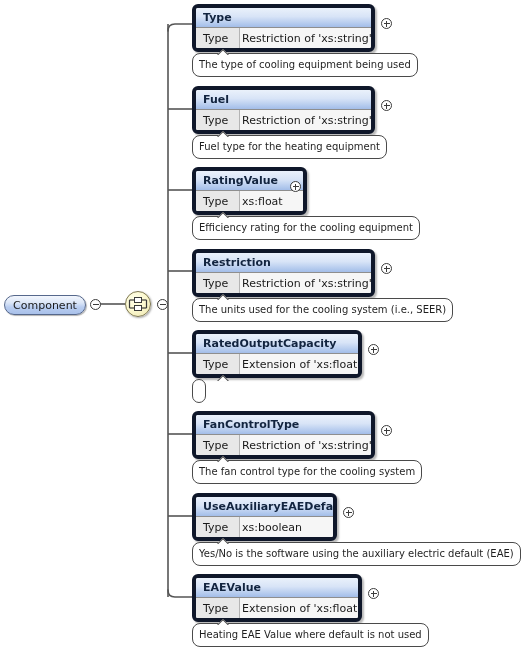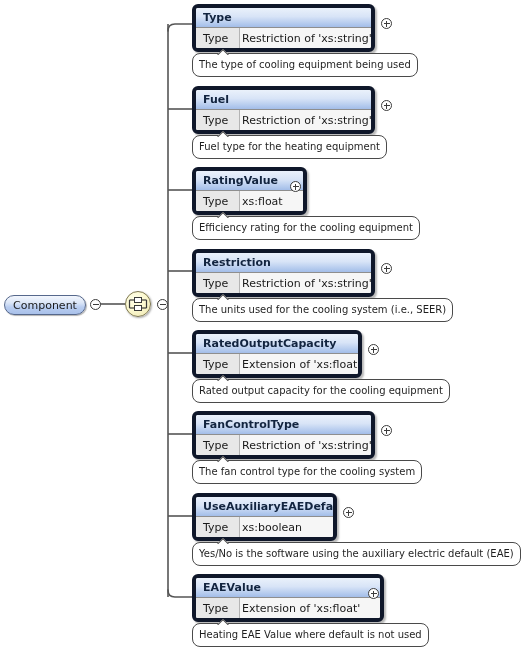--- a/index.html
+++ b/index.html
@@ -329,21 +329,20 @@
         <span class="cell-text">Type</span>
       </div>
       <div class="cell-val">
         <span class="cell-text">Extension of 'xs:float'</span>
       </div>
     </div>
   </div>
   <div class="toggle-circle plus" style="left:368px; top:344px;"></div>
   <div class="annot" style="left:192px; top:379px;">
     <span class="annot-tail"></span>
-    <span class="annot-text">Rated output capacity for the cooling equipment</span>
   </div>
 
   <div class="elem-box" style="left:192px; top:411px; width:183px;">
     <div class="elem-head">
       <span class="elem-name">FanControlType</span>
     </div>
     <div class="elem-body">
       <div class="cell-key">
         <span class="cell-text">Type</span>
       </div>
@@ -370,21 +369,21 @@
         <span class="cell-text">xs:boolean</span>
       </div>
     </div>
   </div>
   <div class="toggle-circle plus" style="left:343px; top:507px;"></div>
   <div class="annot" style="left:192px; top:542px;">
     <span class="annot-tail"></span>
     <span class="annot-text">Yes/No is the software using the auxiliary electric default (EAE)</span>
   </div>
 
-  <div class="elem-box" style="left:192px; top:574px; width:192px;">
+  <div class="elem-box" style="left:192px; top:574px; width:170px;">
     <div class="elem-head">
       <span class="elem-name">EAEValue</span>
     </div>
     <div class="elem-body">
       <div class="cell-key">
         <span class="cell-text">Type</span>
       </div>
       <div class="cell-val">
         <span class="cell-text">Extension of 'xs:float'</span>
       </div>

